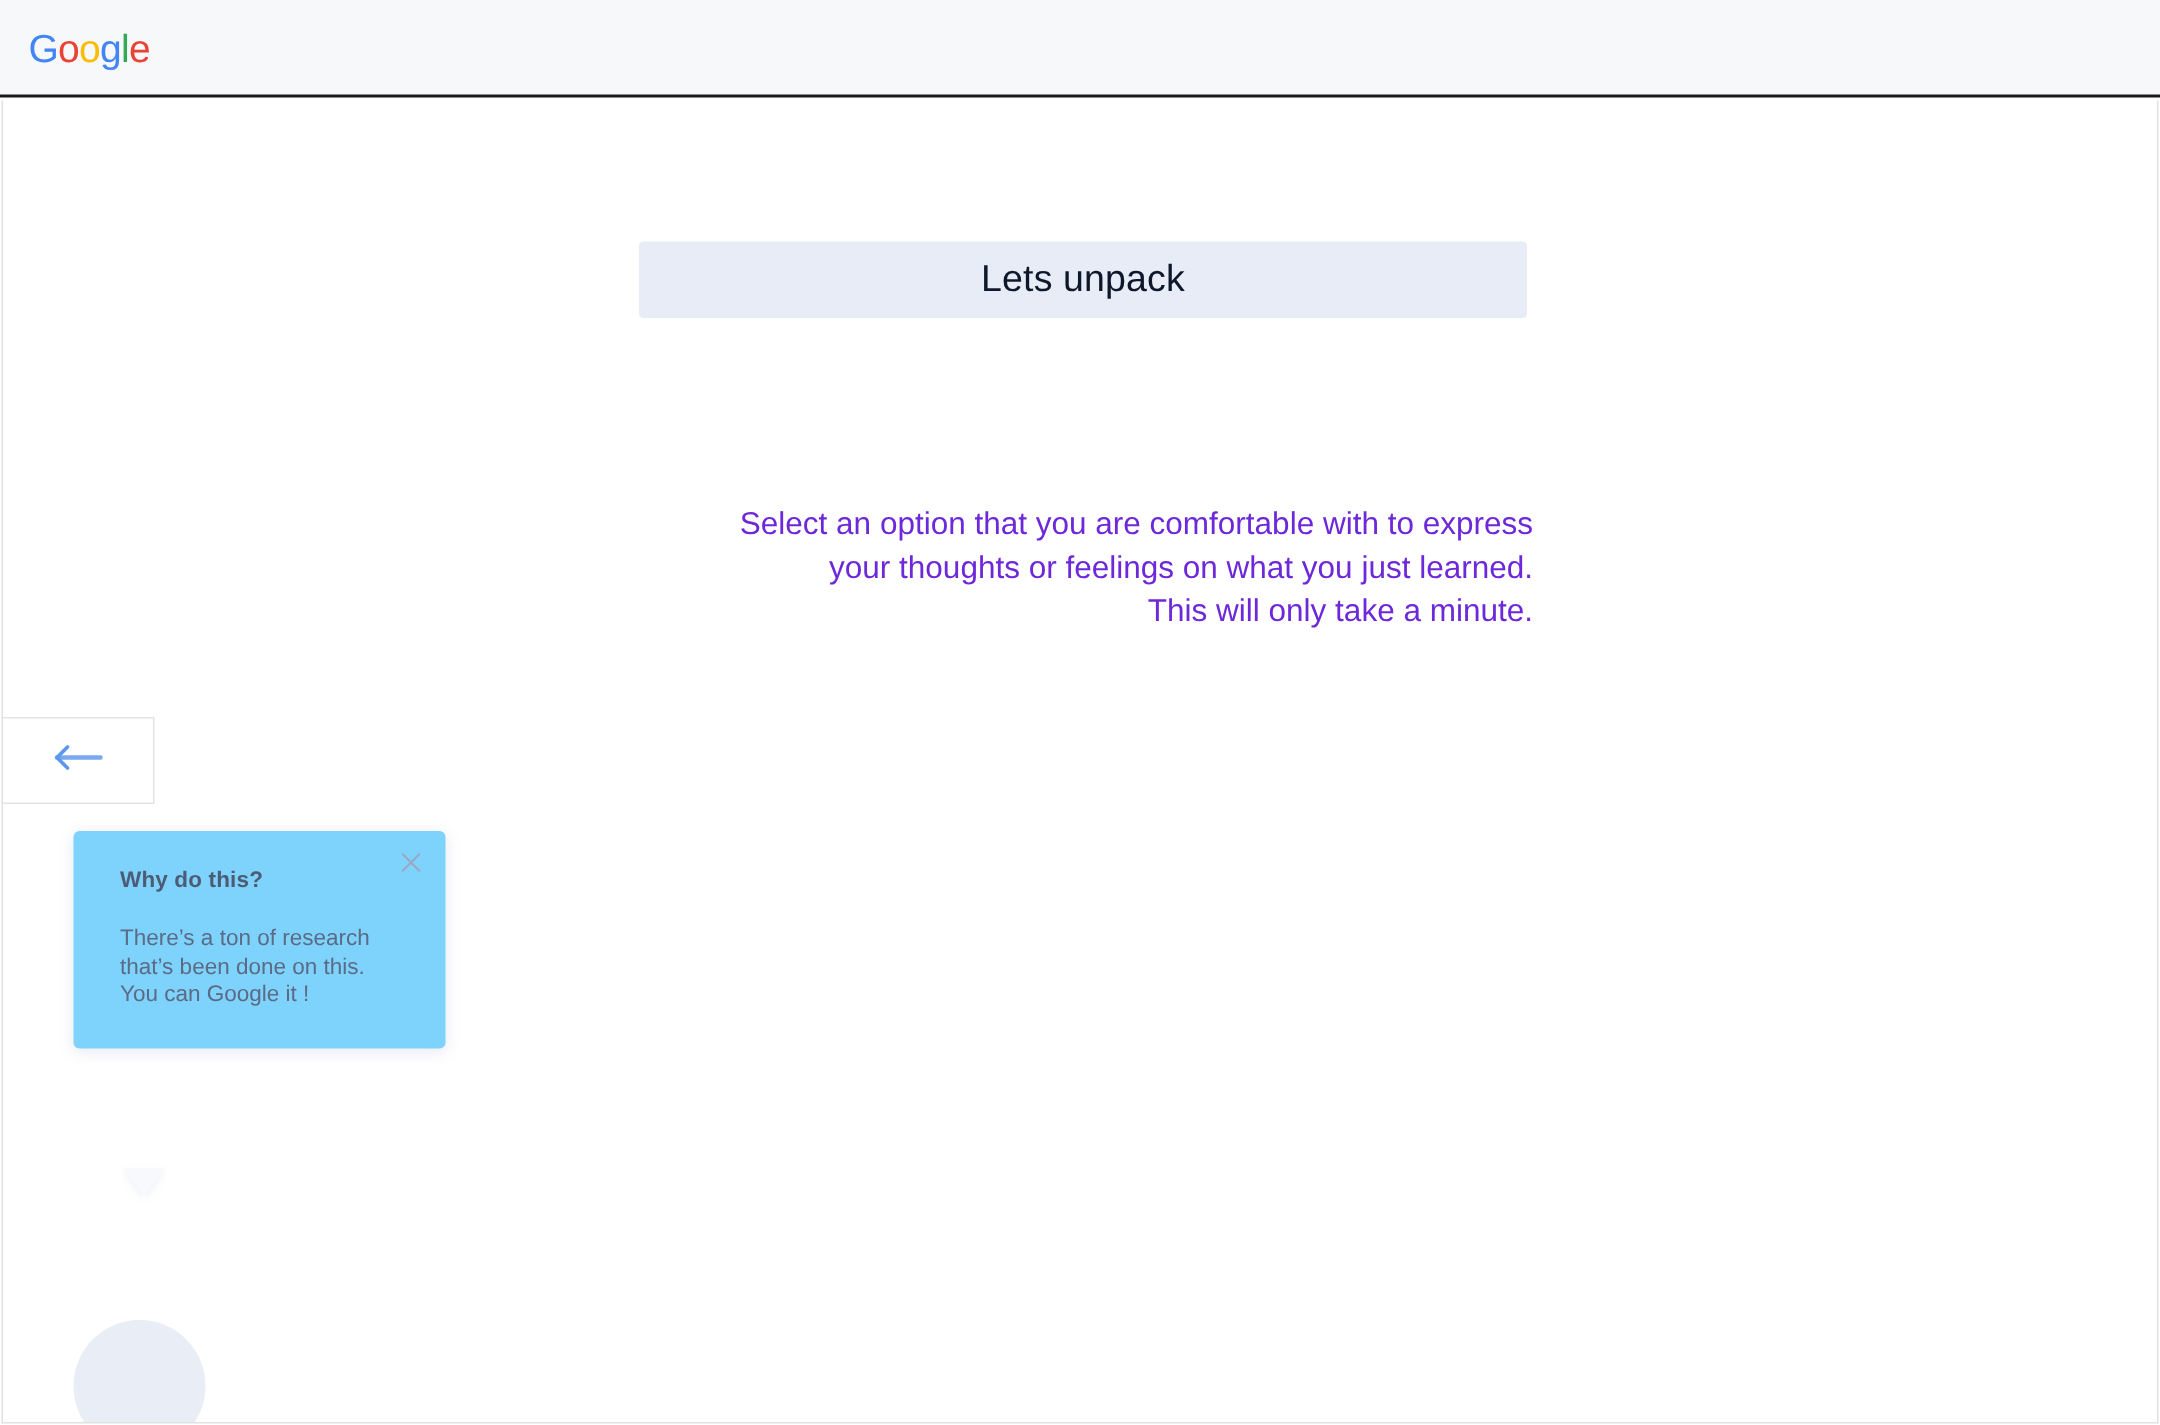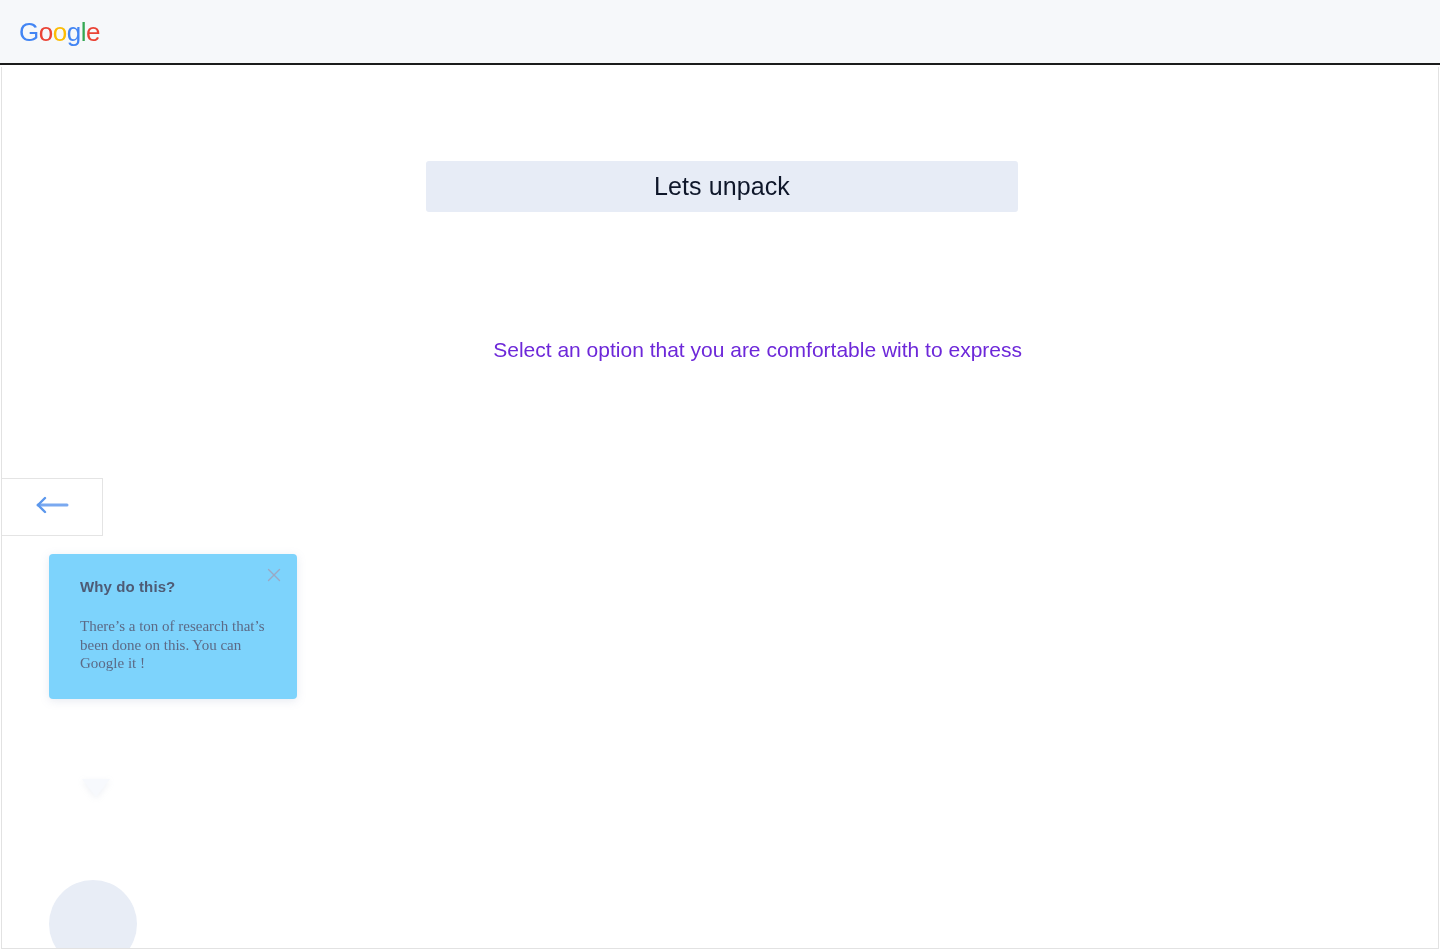--- a/index.html
+++ b/index.html
@@ -180,21 +180,21 @@
     color: #4e5b75;
     margin: 0 0 22px 0;
     letter-spacing: 0.1px;
   }
   .tooltip-para {
     font-size: 15px;
     line-height: 18.5px;
     color: #5c6a86;
     margin: 0 0 22px 0;
   }
-  .tooltip-para:last-child { margin-bottom: 0; font-family: Liberation Serif, serif; }
+  .tooltip-para:last-child { margin-bottom: 0; }
 
   
   .avatar {
     position: absolute;
     left: 47px;
     top: 813px;
     width: 88px;
     height: 88px;
     border-radius: 50%;
     background: #e8edf6;
@@ -210,20 +210,22 @@
 </div>
 
 <div class="page-frame">
 
   <div class="title-banner">
     <div class="title-banner-text">Lets unpack</div>
   </div>
 
   <div class="instruction">
     <span class="instruction-line">Select an option that you are comfortable with to express</span>
+    <span class="instruction-line">your thoughts or feelings on what you just learned.</span>
+    <span class="instruction-line">This will only take a minute.</span>
   </div>
 
 
   <div class="back-button">
     <span class="back-arrow">
       <svg width="34" height="18" viewBox="0 0 34 18" fill="none" xmlns="http://www.w3.org/2000/svg">
         <path d="M32 9H3" stroke="#7aa9f0" stroke-width="3" stroke-linecap="round"></path>
         <path d="M10 2L3 9L10 16" stroke="#5b97ec" stroke-width="2.4" stroke-linecap="round" stroke-linejoin="round" fill="none"></path>
       </svg>
     </span>

